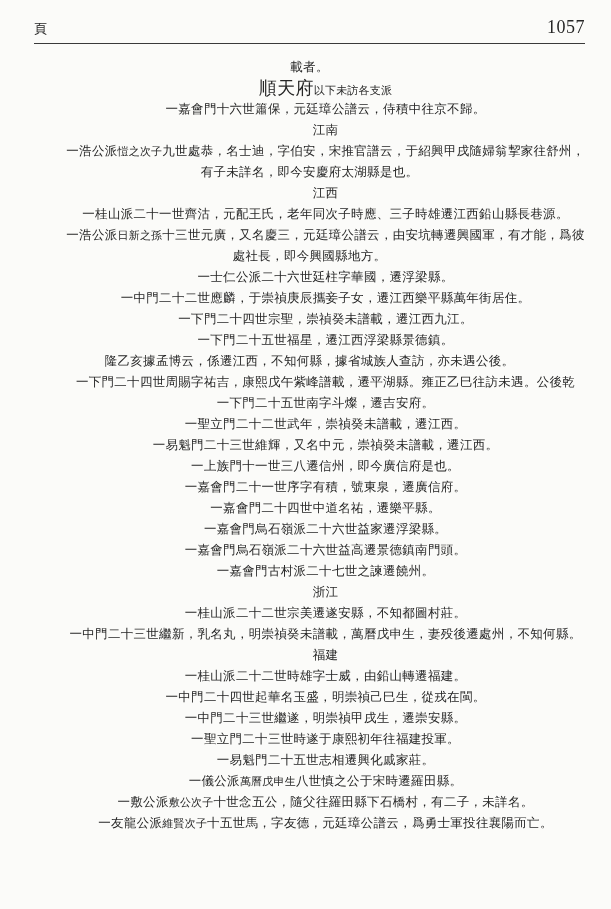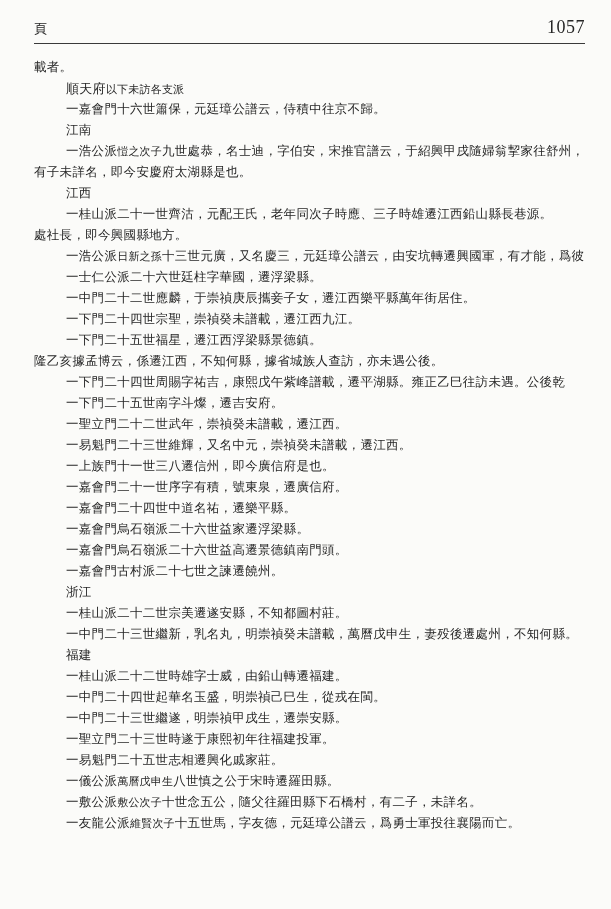--- a/index.html
+++ b/index.html
@@ -39,46 +39,46 @@
     border-top: 1.3px solid #3a3a3a;
     margin: 5px 0 0 0;
   }
   .page-body {
     margin-top: 13px;
     font-size: 12.5px;
     line-height: 21px;
     letter-spacing: 0.3px;
     white-space: nowrap;
   }
-  .line { height: 21px; }
+  .line { height: 21px; text-align: center; }
   .line.indent { padding-left: 32px; }
   .seg-normal { font-size: 12.5px; }
-  .seg-big { font-size: 13px; }
+  .seg-big { font-size: 18px; }
   .seg-small { font-size: 11px; letter-spacing: 0.2px; }
 </style>
 </head>
 <body>
 
 <div class="page">
   <div class="page-header">
     <span class="running-head">頁</span>
     <span class="page-number">1057</span>
   </div>
   <hr class="header-rule">
   <div class="page-body">
       <div class="line"><span class="seg-normal">載者。</span></div>
       <div class="line indent"><span class="seg-big">順天府</span><span class="seg-small">以下未訪各支派</span></div>
       <div class="line indent"><span class="seg-normal">一嘉會門十六世簫保，元廷璋公譜云，侍積中往京不歸。</span></div>
       <div class="line indent"><span class="seg-normal">江南</span></div>
       <div class="line indent"><span class="seg-normal">一浩公派</span><span class="seg-small">愷之次子</span><span class="seg-normal">九世處恭，名士迪，字伯安，宋推官譜云，于紹興甲戌隨婦翁挈家往舒州，</span></div>
       <div class="line"><span class="seg-normal">有子未詳名，即今安慶府太湖縣是也。</span></div>
       <div class="line indent"><span class="seg-normal">江西</span></div>
       <div class="line indent"><span class="seg-normal">一桂山派二十一世齊沽，元配王氏，老年同次子時應、三子時雄遷江西鉛山縣長巷源。</span></div>
+      <div class="line indent"><span class="seg-normal">一浩公派</span><span class="seg-small">日新之孫</span><span class="seg-normal">十三世元廣，又名慶三，元廷璋公譜云，由安坑轉遷興國軍，有才能，爲彼</span></div>
       <div class="line"><span class="seg-normal">處社長，即今興國縣地方。</span></div>
-      <div class="line indent"><span class="seg-normal">一浩公派</span><span class="seg-small">日新之孫</span><span class="seg-normal">十三世元廣，又名慶三，元廷璋公譜云，由安坑轉遷興國軍，有才能，爲彼</span></div>
       <div class="line indent"><span class="seg-normal">一士仁公派二十六世廷柱字華國，遷浮梁縣。</span></div>
       <div class="line indent"><span class="seg-normal">一中門二十二世應麟，于崇禎庚辰攜妾子女，遷江西樂平縣萬年街居住。</span></div>
       <div class="line indent"><span class="seg-normal">一下門二十四世宗聖，崇禎癸未譜載，遷江西九江。</span></div>
       <div class="line indent"><span class="seg-normal">一下門二十五世福星，遷江西浮梁縣景德鎮。</span></div>
       <div class="line"><span class="seg-normal">隆乙亥據孟博云，係遷江西，不知何縣，據省城族人查訪，亦未遇公後。</span></div>
       <div class="line indent"><span class="seg-normal">一下門二十四世周賜字祐吉，康熙戊午紫峰譜載，遷平湖縣。雍正乙巳往訪未遇。公後乾</span></div>
       <div class="line indent"><span class="seg-normal">一下門二十五世南字斗燦，遷吉安府。</span></div>
       <div class="line indent"><span class="seg-normal">一聖立門二十二世武年，崇禎癸未譜載，遷江西。</span></div>
       <div class="line indent"><span class="seg-normal">一易魁門二十三世維輝，又名中元，崇禎癸未譜載，遷江西。</span></div>
       <div class="line indent"><span class="seg-normal">一上族門十一世三八遷信州，即今廣信府是也。</span></div>

